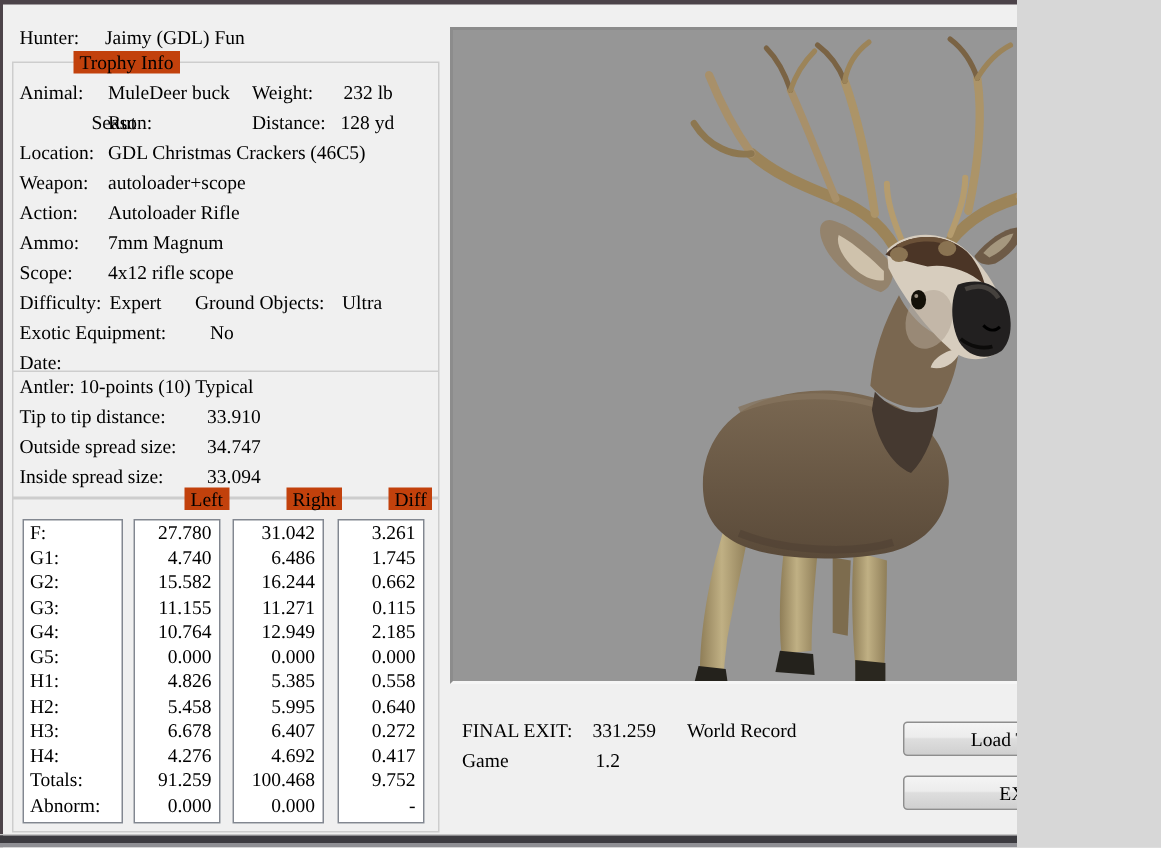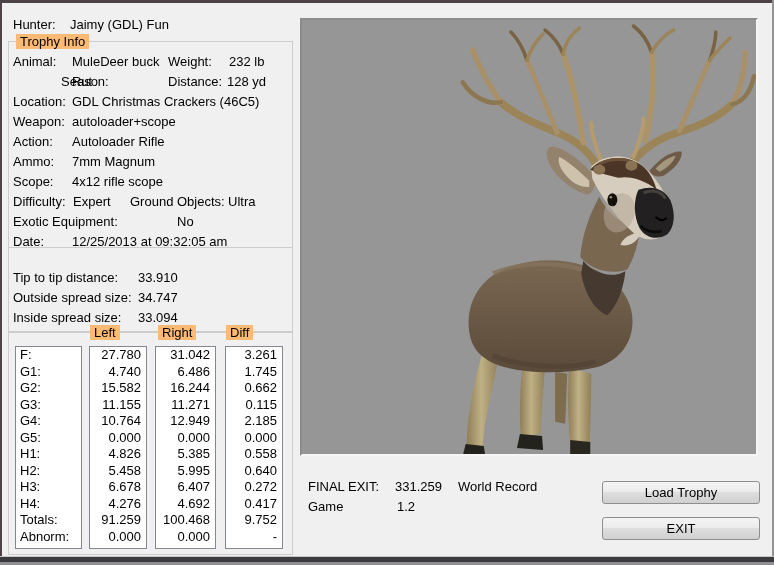--- a/index.html
+++ b/index.html
@@ -1,24 +1,24 @@
 <!DOCTYPE html>
 <html><head>
 <meta charset="utf-8">
 <style>
   html,body{margin:0;padding:0;background:#d7d7d7;}
   #app{
-    position:relative;width:774px;height:565px;background:#f0f0f0;
-    font-family:Liberation Sans, sans-serif;
+    position:relative;width:678px;height:565px;background:#f0f0f0;
+    font-family:Liberation Serif, serif;
     font-size:13px;color:#000;overflow:hidden;
   }
   .abs{position:absolute;white-space:nowrap;}
   .edge{position:absolute;}
   .groupbox{position:absolute;border:1px solid #cdcdcd;background:transparent;}
-  .groupbox-label{position:absolute;background:#fdba74;padding:0 4px;line-height:15px;}
+  .groupbox-label{position:absolute;background:#c2410c;padding:0 4px;line-height:15px;margin-left:33px;}
   .sep{position:absolute;height:1px;background:#cdcdcd;}
   .listbox{position:absolute;background:#ffffff;border:1px solid #828790;overflow:hidden;}
   .lb-row{height:16.55px;line-height:16.55px;font-size:13px;}
   .lb-label{padding-left:4px;text-align:left;}
   .lb-num{padding-right:5px;text-align:right;}
   .viewport{
     position:absolute;left:300px;top:18px;width:454px;height:434px;
     border:2px solid;border-color:#8c8c8c #f6f6f6 #f6f6f6 #8c8c8c;background:#969696;
   }
   .btn{
@@ -71,25 +71,25 @@
 
   <span class="abs" style="left:13px;top:174px;">Scope:</span>
   <span class="abs" style="left:72px;top:174px;text-align:right;">4x12 rifle scope</span>
 
   <span class="abs" style="left:13px;top:194px;">Difficulty:</span>
   <span class="abs" style="left:73px;top:194px;">Expert</span>
   <span class="abs" style="left:130px;top:194px;">Ground Objects:</span>
   <span class="abs" style="left:228px;top:194px;">Ultra</span>
 
   <span class="abs" style="left:13px;top:214px;">Exotic Equipment:</span>
-  <span class="abs" style="left:140px;top:214px;margin-left:37px;">No</span>
+  <span class="abs" style="left:140px;top:214px;">No</span>
 
   <span class="abs" style="left:13px;top:234px;">Date:</span>
-  <span class="abs" style="left:72px;top:234px;">12/25/2013 at 09:32:05 am</span>
-
+
+  <span class="abs" style="left:13px;top:250px;">Antler: 10-points (10) Typical</span>
   <span class="abs" style="left:13px;top:270px;">Tip to tip distance:</span>
   <span class="abs" style="left:138px;top:270px;">33.910</span>
   <span class="abs" style="left:13px;top:290px;">Outside spread size:</span>
   <span class="abs" style="left:138px;top:290px;">34.747</span>
   <span class="abs" style="left:13px;top:310px;">Inside spread size:</span>
   <span class="abs" style="left:138px;top:310px;">33.094</span>
 
   <div class="groupbox" style="left:8px;top:332px;width:283px;height:221px;"></div>
   <span class="groupbox-label" style="left:90px;top:325px;">Left</span>
   <span class="groupbox-label" style="left:158px;top:325px;">Right</span>

